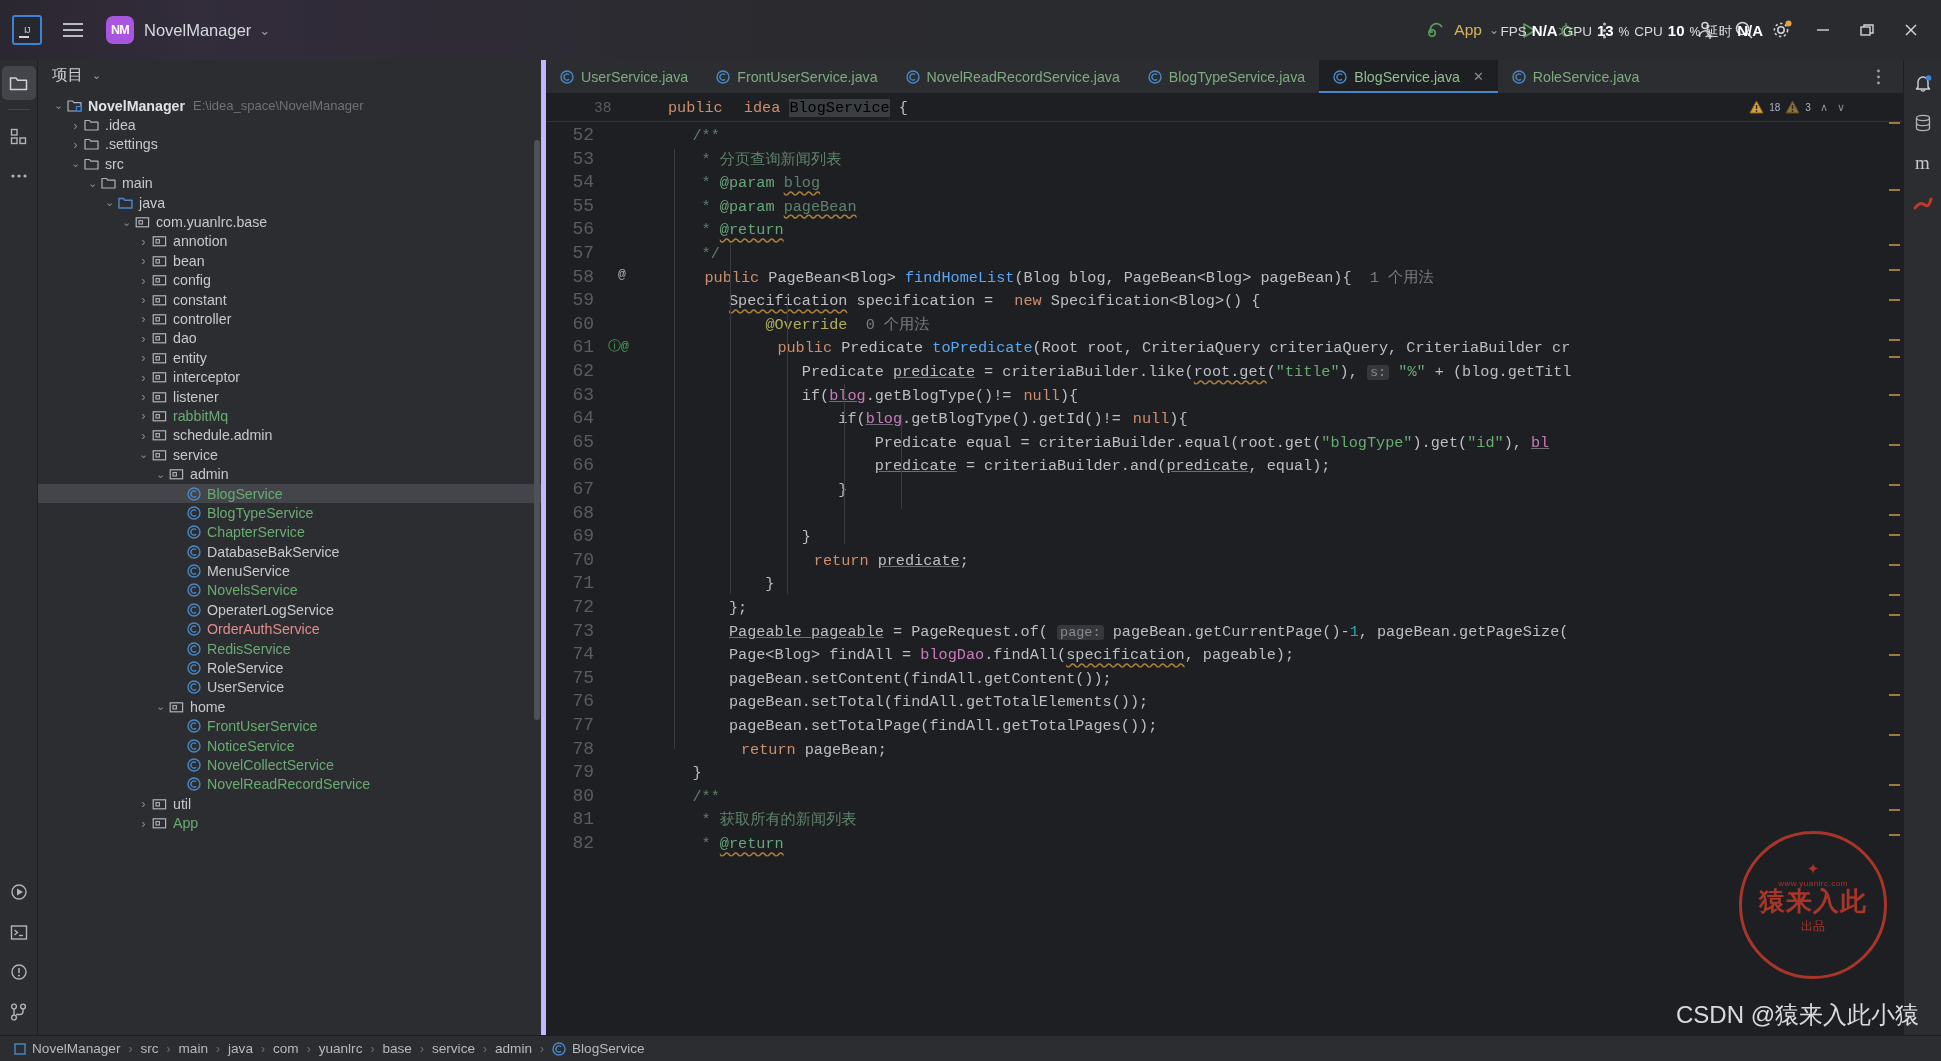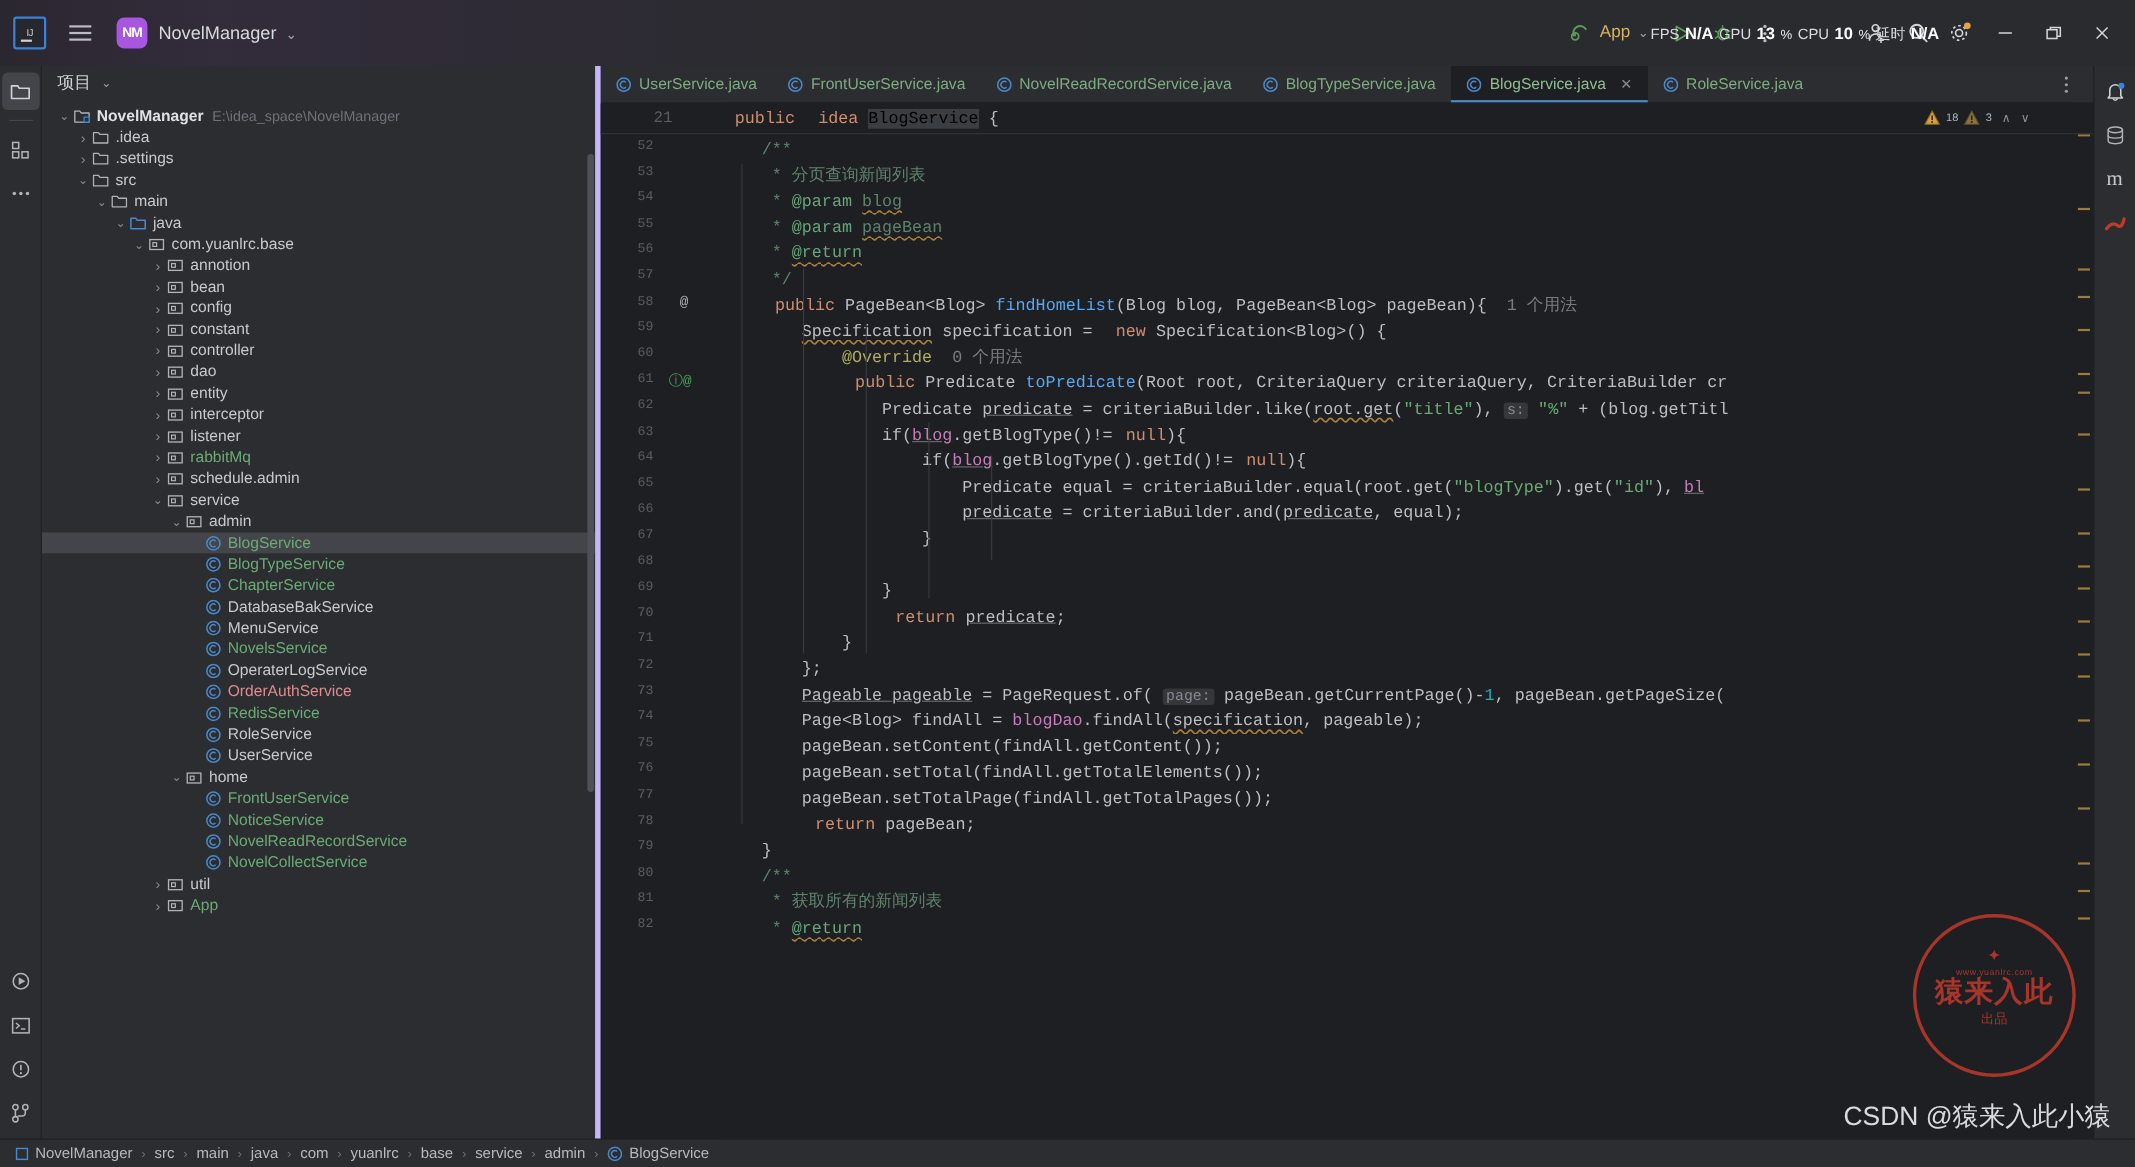--- a/index.html
+++ b/index.html
@@ -110,21 +110,21 @@
   .tab .tabclose { color: #8a8e95; font-size: 13px; margin-left: 6px; }
   .tabbar-right { margin-left: auto; display: flex; align-items: center; padding-right: 6px; }
 
   .editor { flex: 1 1 auto; display: flex; position: relative; min-height: 0; overflow: hidden; }
 
   .sticky-line {
     position: absolute; left: 0; right: 0; top: 0; height: 28px; z-index: 6;
     background: #1e1f22; border-bottom: 1px solid #313438; display: flex; align-items: center;
   }
   .gutter { width: 110px; flex: 0 0 110px; background: #1e1f22; position: relative; }
-  .gnum { position: absolute; right: 62px; color: #595d63; font-size: 12px;
+  .gnum { position: absolute; right: 62px; color: #595d63; font-size: 18px;
     font-family: "Liberation Mono", monospace; text-align: right; margin-left: 26px; }
   .gmark { position: absolute; color: #b0b3b8; font-size: 13px; font-family: "Liberation Mono", monospace; }
 
   .code {
     flex: 1 1 auto; position: relative; font-family: "Liberation Mono", monospace;
     font-size: 15.2px; line-height: 23.6px; color: #bcbec4; overflow: hidden; white-space: pre;
   }
   .cl { position: absolute; left: 0; white-space: pre; }
 
   
@@ -685,31 +685,31 @@
             <span class="tlabel c-green">NoticeService</span>
           </div>
           <div class="trow" style="padding-left: 133px;">
             <span class="tarrow"></span>
             <span class="ticon">
               <svg width="14" height="14" viewBox="0 0 14 14">
                 <circle cx="7" cy="7" r="6" fill="none" stroke="#4a88c7" stroke-width="1.4"></circle>
                 <path d="M9 4.8 A3 3 0 1 0 9 9.2" fill="none" stroke="#4a88c7" stroke-width="1.3"></path>
               </svg>
             </span>
+            <span class="tlabel c-green">NovelCollectService</span>
+          </div>
+          <div class="trow" style="padding-left: 133px;">
+            <span class="tarrow"></span>
+            <span class="ticon">
+              <svg width="14" height="14" viewBox="0 0 14 14">
+                <circle cx="7" cy="7" r="6" fill="none" stroke="#4a88c7" stroke-width="1.4"></circle>
+                <path d="M9 4.8 A3 3 0 1 0 9 9.2" fill="none" stroke="#4a88c7" stroke-width="1.3"></path>
+              </svg>
+            </span>
             <span class="tlabel c-green">NovelReadRecordService</span>
-          </div>
-          <div class="trow" style="padding-left: 133px;">
-            <span class="tarrow"></span>
-            <span class="ticon">
-              <svg width="14" height="14" viewBox="0 0 14 14">
-                <circle cx="7" cy="7" r="6" fill="none" stroke="#4a88c7" stroke-width="1.4"></circle>
-                <path d="M9 4.8 A3 3 0 1 0 9 9.2" fill="none" stroke="#4a88c7" stroke-width="1.3"></path>
-              </svg>
-            </span>
-            <span class="tlabel c-green">NovelCollectService</span>
           </div>
           <div class="trow" style="padding-left: 99px;">
             <span class="tarrow" style="font-size: 13px;">›</span>
             <span class="ticon">
               <svg width="15" height="14" viewBox="0 0 15 14">
                 <rect x="1.2" y="2.8" width="12.4" height="9" fill="none" stroke="#b0b3b8" stroke-width="1.2"></rect>
                 <rect x="4" y="5.6" width="3.4" height="3.4" fill="none" stroke="#b0b3b8" stroke-width="1.1"></rect>
               </svg>
             </span>
             <span class="tlabel c-white">util</span>
@@ -828,21 +828,21 @@
             <span class="gnum" style="top: 621px;">77</span>
             <span class="gnum" style="top: 644.6px;">78</span>
             <span class="gnum" style="top: 668.2px;">79</span>
             <span class="gnum" style="top: 691.8px;">80</span>
             <span class="gnum" style="top: 715.4px;">81</span>
             <span class="gnum" style="top: 739px;">82</span>
           </div>
         <div class="code" id="code"><div class="cl" style="top: 31px;"><span class="doc">    /**</span></div><div class="cl" style="top: 54.6px;"><span class="doc">     * </span><span class="doc">分页查询新闻列表</span></div><div class="cl" style="top: 78.2px;"><span class="doc">     * </span><span class="tag">@param </span><span class="doc wavy">blog</span></div><div class="cl" style="top: 101.8px;"><span class="doc">     * </span><span class="tag">@param </span><span class="doc wavy">pageBean</span></div><div class="cl" style="top: 125.4px;"><span class="doc">     * </span><span class="tag wavy">@return</span></div><div class="cl" style="top: 149px;"><span class="doc">     */</span></div><div class="cl" style="top: 172.6px;"><span class="cls">    </span><span class="kw">public </span><span class="cls">PageBean&lt;Blog&gt; </span><span class="mth">findHomeList</span><span class="cls">(Blog blog, PageBean&lt;Blog&gt; pageBean){</span><span class="hint">  1 个用法</span></div><div class="cl" style="top: 196.2px;"><span class="cls">        </span><span class="cls wavy">Specification</span><span class="cls"> specification = </span><span class="kw">new </span><span class="cls">Specification&lt;Blog&gt;() {</span></div><div class="cl" style="top: 219.8px;"><span class="cls">            </span><span class="ann">@Override</span><span class="hint">  0 个用法</span></div><div class="cl" style="top: 243.4px;"><span class="cls">            </span><span class="kw">public </span><span class="cls">Predicate </span><span class="mth">toPredicate</span><span class="cls">(Root root, CriteriaQuery criteriaQuery, CriteriaBuilder cr</span></div><div class="cl" style="top: 267px;"><span class="cls">                Predicate </span><span class="cls u">predicate</span><span class="cls"> = criteriaBuilder.like(</span><span class="cls wavy">root.get</span><span class="cls">(</span><span class="str">"title"</span><span class="cls">), </span><span class="param-hint">s:</span><span class="cls"> </span><span class="str">"%"</span><span class="cls"> + (blog.getTitl</span></div><div class="cl" style="top: 290.6px;"><span class="cls">                if(</span><span class="fld u">blog</span><span class="cls">.getBlogType()!=</span><span class="kw">null</span><span class="cls">){</span></div><div class="cl" style="top: 314.2px;"><span class="cls">                    if(</span><span class="fld u">blog</span><span class="cls">.getBlogType().getId()!=</span><span class="kw">null</span><span class="cls">){</span></div><div class="cl" style="top: 337.8px;"><span class="cls">                        Predicate equal = criteriaBuilder.equal(root.get(</span><span class="str">"blogType"</span><span class="cls">).get(</span><span class="str">"id"</span><span class="cls">), </span><span class="fld u">bl</span></div><div class="cl" style="top: 361.4px;"><span class="cls">                        </span><span class="cls u">predicate</span><span class="cls"> = criteriaBuilder.and(</span><span class="cls u">predicate</span><span class="cls">, equal);</span></div><div class="cl" style="top: 385px;"><span class="cls">                    }</span></div><div class="cl" style="top: 408.6px;"><span class="cls"></span></div><div class="cl" style="top: 432.2px;"><span class="cls">                }</span></div><div class="cl" style="top: 455.8px;"><span class="cls">                </span><span class="kw">return </span><span class="cls u">predicate</span><span class="cls">;</span></div><div class="cl" style="top: 479.4px;"><span class="cls">            }</span></div><div class="cl" style="top: 503px;"><span class="cls">        };</span></div><div class="cl" style="top: 526.6px;"><span class="cls">        </span><span class="cls u">Pageable pageable</span><span class="cls"> = </span><span class="cls">PageRequest.</span><span class="cls">of</span><span class="cls">( </span><span class="param-hint">page:</span><span class="cls"> pageBean.getCurrentPage()-</span><span class="num">1</span><span class="cls">, pageBean.getPageSize(</span></div><div class="cl" style="top: 550.2px;"><span class="cls">        Page&lt;Blog&gt; findAll = </span><span class="fld">blogDao</span><span class="cls">.findAll(</span><span class="cls wavy">specification</span><span class="cls">, pageable);</span></div><div class="cl" style="top: 573.8px;"><span class="cls">        pageBean.setContent(findAll.getContent());</span></div><div class="cl" style="top: 597.4px;"><span class="cls">        pageBean.setTotal(findAll.getTotalElements());</span></div><div class="cl" style="top: 621px;"><span class="cls">        pageBean.setTotalPage(findAll.getTotalPages());</span></div><div class="cl" style="top: 644.6px;"><span class="cls">        </span><span class="kw">return </span><span class="cls">pageBean;</span></div><div class="cl" style="top: 668.2px;"><span class="cls">    }</span></div><div class="cl" style="top: 691.8px;"><span class="doc">    /**</span></div><div class="cl" style="top: 715.4px;"><span class="doc">     * </span><span class="doc">获取所有的新闻列表</span></div><div class="cl" style="top: 739px;"><span class="doc">     * </span><span class="tag wavy">@return</span></div><div class="indent-guide" style="left: 18px; top: 55px; height: 600px;"></div><div class="indent-guide" style="left: 74px; top: 150px; height: 350px;"></div><div class="indent-guide" style="left: 131px; top: 200px; height: 300px;"></div><div class="indent-guide" style="left: 188px; top: 290px; height: 160px;"></div><div class="indent-guide" style="left: 245px; top: 320px; height: 95px;"></div></div>
 
         <div class="sticky-line">
-          <span style="position:absolute;left:48px;color:#595d63;font-size:14.5px;font-family:'Liberation Mono',monospace">21</span>
+          <span style="position:absolute;left:48px;color:#595d63;font-size:14.5px;font-family:'Liberation Mono',monospace">38</span>
           <span id="sticky-code" style="position:absolute;left:110px;font-family:'Liberation Mono',monospace;font-size:15.2px"><span class="kw">public </span><span class="kw">idea </span><span class="hl-ident">BlogService</span><span class="cls"> {</span></span>
         </div>
 
         <div class="inspect-widget">
           <svg width="15" height="14" viewBox="0 0 15 14">
               <polygon points="7.5,1 14,13 1,13" fill="#d6a040" stroke="#8a6820" stroke-width="1"></polygon>
               <line x1="7.5" y1="5" x2="7.5" y2="9" stroke="#3b2d0d" stroke-width="1.5"></line>
               <circle cx="7.5" cy="11" r="0.9" fill="#3b2d0d"></circle>
             </svg>
           <span class="iw-count">18</span>

